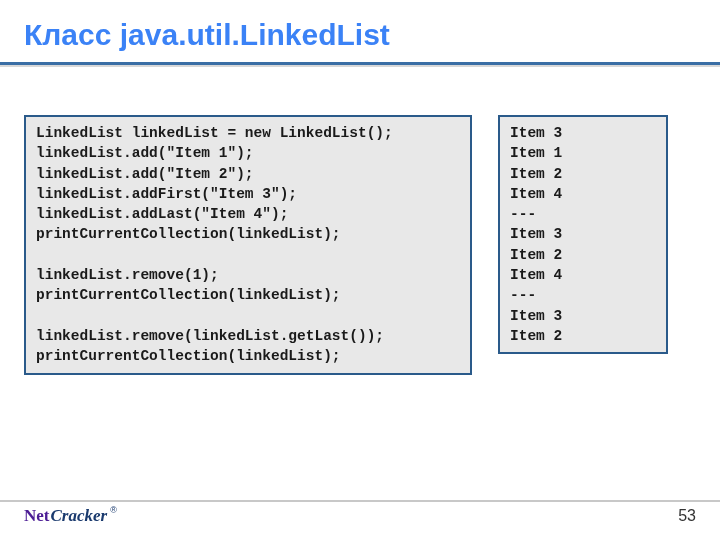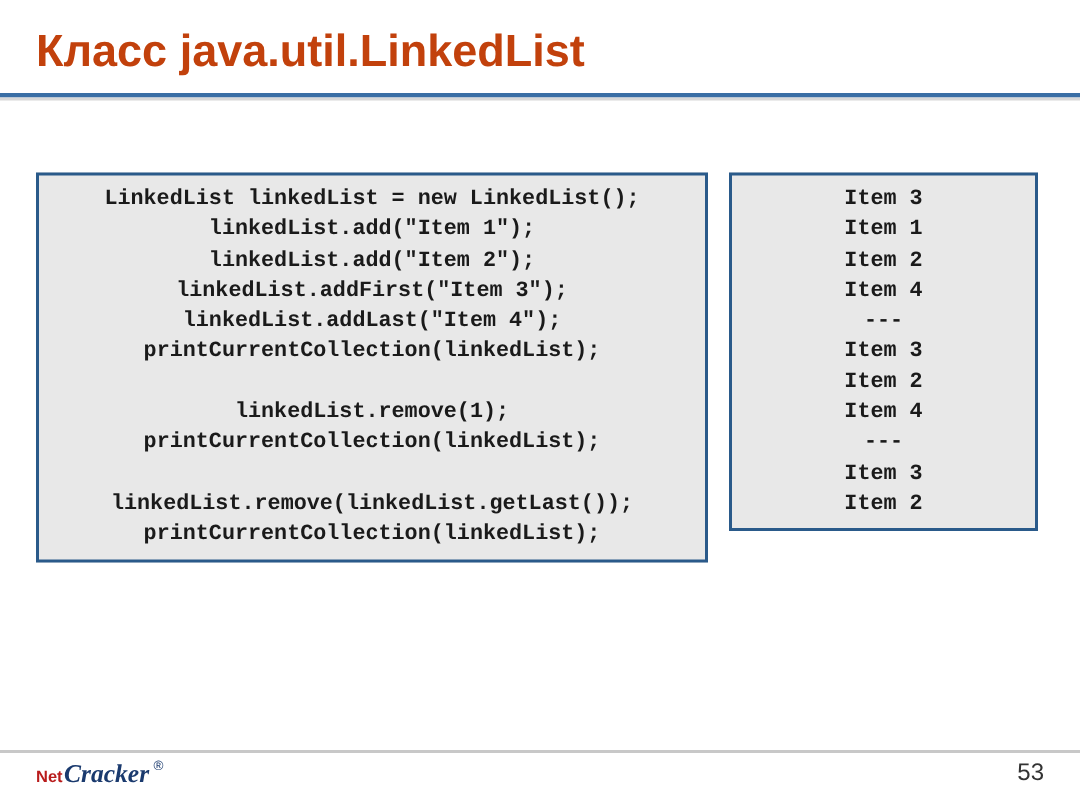--- a/index.html
+++ b/index.html
@@ -11,80 +11,79 @@
       width: 720px;
       height: 540px;
       background: #ffffff;
       font-family: Arial, sans-serif;
       position: relative;
       overflow: hidden;
     }
     .slide-title {
       font-size: 30px;
       font-weight: bold;
-      color: #c2410c;
+      color: #3b82f6;
       padding: 18px 24px 10px 24px;
     }
     .title-underline {
       height: 3px;
       background: #3a6ea5;
       margin: 0 0 0 0;
       width: 100%;
     }
     .title-underline-shadow {
       height: 2px;
       background: #d8d8d8;
       width: 100%;
     }
     .content-area {
       display: flex;
-      gap: 14px;
+      gap: 26px;
       padding: 48px 28px 0 24px;
       align-items: flex-start;
-      text-align: center;
     }
     .code-box {
       border: 2px solid #2a5a8a;
       background: #e8e8e8;
       padding: 6px 10px;
       font-family: "Courier New", monospace;
       font-size: 14.5px;
       font-weight: bold;
       color: #1a1a1a;
       line-height: 1.4;
       white-space: pre;
       flex-shrink: 0;
     }
     .code-box.left {
       width: 448px;
     }
     .code-box.right {
-      width: 206px;
+      width: 170px;
     }
     .footer {
       position: absolute;
       bottom: 0;
       left: 0;
       right: 0;
       height: 40px;
       display: flex;
       align-items: center;
       justify-content: space-between;
       padding: 0 24px 8px 24px;
     }
     .logo {
       display: flex;
       align-items: baseline;
       gap: 1px;
     }
     .logo-net {
-      font-size: 11px;
+      font-size: 17px;
       font-weight: bold;
-      color: #b91c1c;
-      font-family: Liberation Sans, sans-serif;
+      color: #4c1d95;
+      font-family: Liberation Serif, serif;
     }
     .logo-cracker {
       font-size: 17px;
       font-weight: bold;
       font-style: italic;
       color: #1a3a6e;
       font-family: Liberation Serif, serif;
     }
     .logo-r {
       font-size: 9px;

